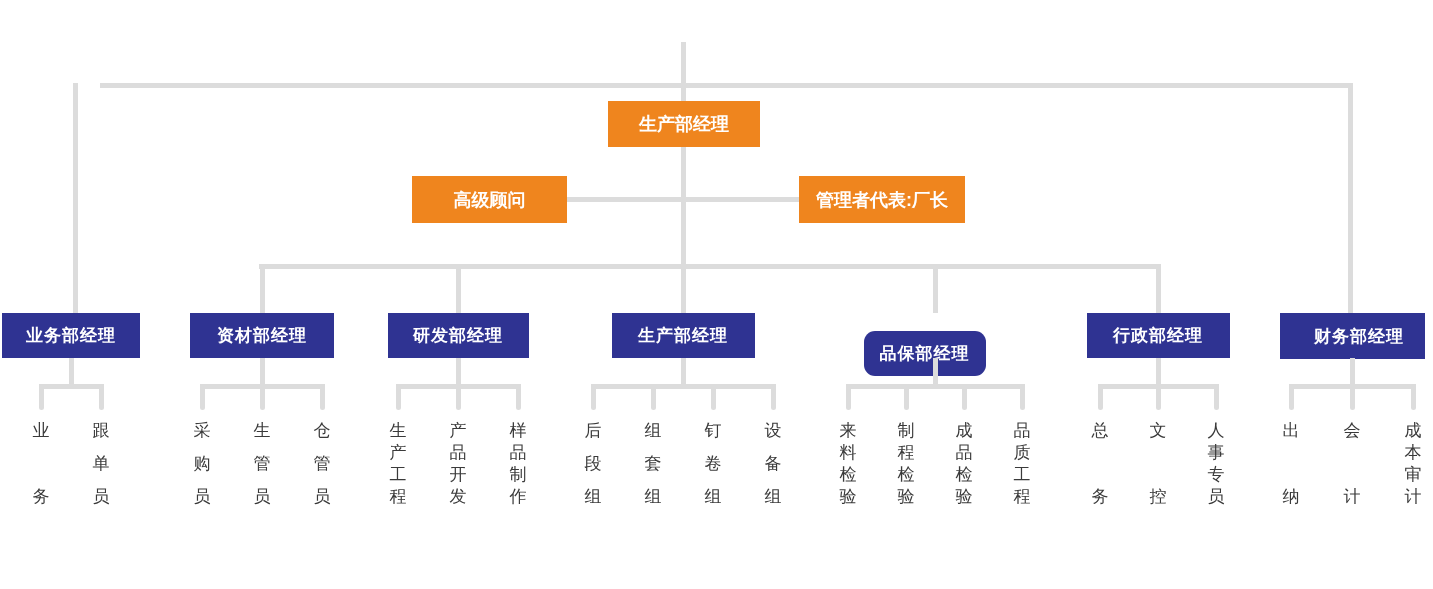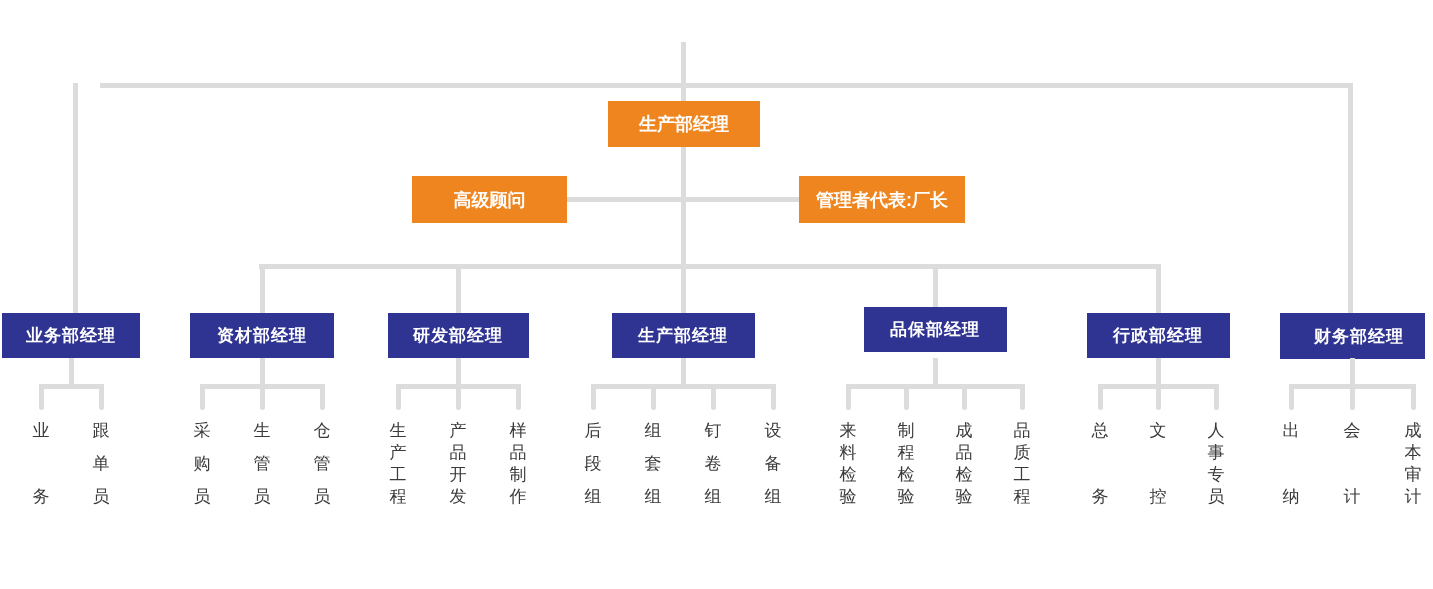--- a/index.html
+++ b/index.html
@@ -130,21 +130,21 @@
         <span class="vchar">钉</span>
         <span class="vchar">卷</span>
         <span class="vchar">组</span>
       </div>
       <div class="line drop-tip" style="left: 770.5px; top: 384px; width: 5px; height: 26px;"></div>
       <div class="vlabel" style="left: 763px; top: 422px;">
         <span class="vchar">设</span>
         <span class="vchar">备</span>
         <span class="vchar">组</span>
       </div>
-      <div class="node blue" style="left: 863.5px; top: 307px; width: 143px; height: 45px;">品保部经理</div>
+      <div class="node blue" style="left: 863.5px; top: 331px; width: 122px; height: 45px; border-radius: 11px;">品保部经理</div>
       <div class="line" style="left: 932.5px; top: 358px; width: 5px; height: 26px;"></div>
       <div class="line" style="left: 845.5px; top: 384px; width: 179px; height: 5px;"></div>
       <div class="line drop-tip" style="left: 845.5px; top: 384px; width: 5px; height: 26px;"></div>
       <div class="vlabel" style="left: 838px; top: 422px;">
         <span class="vchar">来</span>
         <span class="vchar">料</span>
         <span class="vchar">检</span>
         <span class="vchar">验</span>
       </div>
       <div class="line drop-tip" style="left: 903.5px; top: 384px; width: 5px; height: 26px;"></div>

